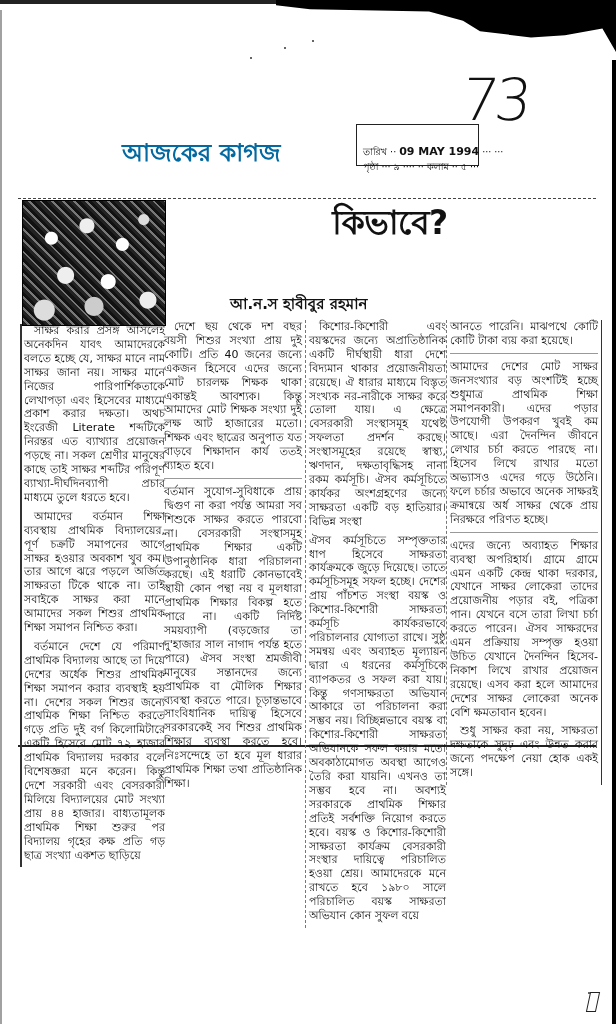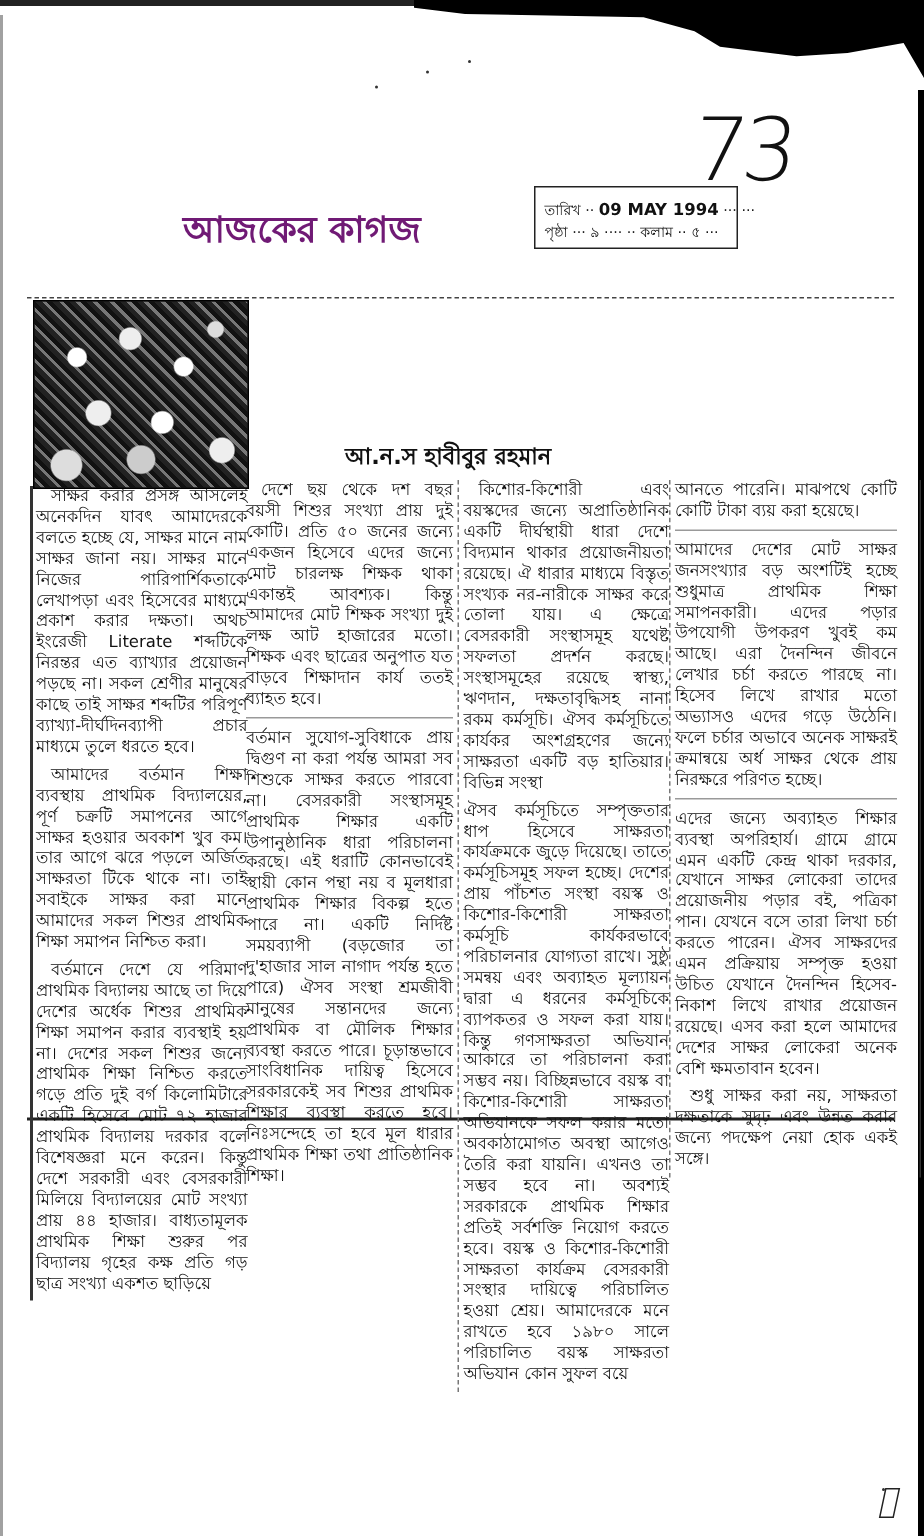--- a/index.html
+++ b/index.html
@@ -5,23 +5,23 @@
   html, body { margin:0; padding:0; }
   body { width:616px; height:1024px; background:#ffffff; position:relative; overflow:hidden;
          font-family:"DejaVu Sans", sans-serif; color:#111; }
   .top-blot { position:absolute; right:0; top:0; width:340px; height:52px; background:#000;
               clip-path:polygon(0 0,100% 0,100% 100%,96% 55%,85% 68%,75% 72%,60% 60%,55% 40%,45% 22%,10% 18%,0 10%); }
   .top-strip { position:absolute; left:0; top:0; width:616px; height:4px; background:#222; }
   .right-edge { position:absolute; right:0; top:60px; width:4px; height:964px; background:#000; }
   .left-edge { position:absolute; left:0; top:10px; width:2px; height:1014px; background:#444; opacity:.5; }
   .page-number { position:absolute; left:462px; top:66px; font-family:"DejaVu Sans", sans-serif;
                  font-size:58px; font-weight:300; letter-spacing:-4px; color:#111; transform:skewX(-6deg); }
-  .paper-name { position:absolute; left:122px; top:134px; font-size:24px; font-weight:bold; color:#701a75; }
-  .stamp { position:absolute; left:356px; top:124px; width:136px; height:42px; border:1.5px solid #222;
-           font-size:9.5px; padding:7px 6px; box-sizing:border-box; line-height:15px; }
+  .paper-name { position:absolute; left:122px; top:134px; font-size:24px; font-weight:bold; color:#0369a1; }
+  .stamp { position:absolute; left:356px; top:124px; width:123px; height:42px; border:1.5px solid #222;
+           font-size:9.5px; padding:19px 6px; box-sizing:border-box; line-height:15px; }
   .stamp .row { white-space:nowrap; }
   .stamp b { font-weight:bold; font-size:11px; }
   .clip-border { position:absolute; left:18px; top:198px; width:578px; height:546px;
                  border-top:1.5px dashed #444; border-bottom:2px solid #222; }
   .photo { position:absolute; left:22px; top:200px; width:142px; height:124px;
            background:
             radial-gradient(circle at 20% 30%, #fff 0 6px, transparent 7px),
             radial-gradient(circle at 45% 20%, #eee 0 7px, transparent 8px),
             radial-gradient(circle at 70% 35%, #fff 0 6px, transparent 7px),
             radial-gradient(circle at 85% 15%, #ddd 0 5px, transparent 6px),
@@ -34,21 +34,21 @@
             #333;
            border:1px solid #000; }
   .headline { position:absolute; left:175px; top:203px; width:430px; text-align:center;
               font-size:33px; font-weight:bold; line-height:40px; color:#111; letter-spacing:-0.5px; }
   .byline { position:absolute; left:230px; top:292px; font-size:15px; font-weight:bold; }
   .col { position:absolute; font-size:11px; line-height:13.9px; text-align:justify; color:#111; }
   .col p { margin:0 0 5px 0; text-indent:10px; }
   .col1 { left:20px; top:324px; width:141px; border-left:2px solid #333; padding-left:2px; }
   .col2 { left:164px; top:320px; width:138px; }
   .col3 { left:305px; top:320px; width:137px; border-left:1px dashed #777; padding-left:3px; }
-  .col4 { left:446px; top:320px; width:148px; border-left:1px dashed #777; padding-left:3px; border-right:1.5px solid #333; padding-right:15px; }
+  .col4 { left:446px; top:320px; width:148px; border-left:1px dashed #777; padding-left:3px; border-right:1.5px solid #333; padding-right:3px; }
   .rule { border-top:1px solid #999; margin:4px 0 6px; }
   .corner-mark { position:absolute; left:588px; top:992px; width:8px; height:18px; border:1.5px solid #222; transform:skewX(-12deg); }
   .speck { position:absolute; width:2px; height:2px; background:#333; border-radius:1px; }
 </style>
 </head>
 <body>
 
 <div class="top-strip"></div>
 <div class="top-blot"></div>
 <div class="right-edge"></div>
@@ -75,32 +75,33 @@
     <span>৫</span>
     <span> ···</span>
   </div>
 </div>
 
 <div class="clip-border"></div>
 
 <div class="photo"></div>
 
 <div class="headline">
+  <div>কিভাবে?</div>
 </div>
 
 <div class="byline">আ.ন.স হাবীবুর রহমান</div>
 
 <div class="col col1">
   <p>সাক্ষর করার প্রসঙ্গ আসলেই অনেকদিন যাবৎ আমাদেরকে বলতে হচ্ছে যে, সাক্ষর মানে নাম সাক্ষর জানা নয়। সাক্ষর মানে নিজের পারিপার্শিকতাকে লেখাপড়া এবং হিসেবের মাধ্যমে প্রকাশ করার দক্ষতা। অথচ ইংরেজী Literate শব্দটিকে নিরন্তর এত ব্যাখ্যার প্রয়োজন পড়ছে না। সকল শ্রেণীর মানুষের কাছে তাই সাক্ষর শব্দটির পরিপূর্ণ ব্যাখ্যা-দীর্ঘদিনব্যাপী প্রচার মাধ্যমে তুলে ধরতে হবে।</p>
   <p>আমাদের বর্তমান শিক্ষা ব্যবস্থায় প্রাথমিক বিদ্যালয়ের, পূর্ণ চক্রটি সমাপনের আগে সাক্ষর হওয়ার অবকাশ খুব কম। তার আগে ঝরে পড়লে অর্জিত সাক্ষরতা টিকে থাকে না। তাই সবাইকে সাক্ষর করা মানে আমাদের সকল শিশুর প্রাথমিক শিক্ষা সমাপন নিশ্চিত করা।</p>
   <p>বর্তমানে দেশে যে পরিমাণ প্রাথমিক বিদ্যালয় আছে তা দিয়ে দেশের অর্ধেক শিশুর প্রাথমিক শিক্ষা সমাপন করার ব্যবস্থাই হয় না। দেশের সকল শিশুর জন্যে প্রাথমিক শিক্ষা নিশ্চিত করতে গড়ে প্রতি দুই বর্গ কিলোমিটারে একটি হিসেবে মোট ৭২ হাজার প্রাথমিক বিদ্যালয় দরকার বলে বিশেষজ্ঞরা মনে করেন। কিন্তু দেশে সরকারী এবং বেসরকারী মিলিয়ে বিদ্যালয়ের মোট সংখ্যা প্রায় ৪৪ হাজার। বাধ্যতামূলক প্রাথমিক শিক্ষা শুরুর পর বিদ্যালয় গৃহের কক্ষ প্রতি গড় ছাত্র সংখ্যা একশত ছাড়িয়ে</p>
 </div>
 
 <div class="col col2">
-  <p>দেশে ছয় থেকে দশ বছর বয়সী শিশুর সংখ্যা প্রায় দুই কোটি। প্রতি ৫০ জনের জন্যে একজন হিসেবে এদের জন্যে মোট চারলক্ষ শিক্ষক থাকা একান্তই আবশ্যক। কিন্তু আমাদের মোট শিক্ষক সংখ্যা দুই লক্ষ আট হাজারের মতো। শিক্ষক এবং ছাত্রের অনুপাত যত বাড়বে শিক্ষাদান কার্য ততই ব্যাহত হবে।</p>
+  <p>দেশে ছয় থেকে দশ বছর বয়সী শিশুর সংখ্যা প্রায় দুই কোটি। প্রতি 40 জনের জন্যে একজন হিসেবে এদের জন্যে মোট চারলক্ষ শিক্ষক থাকা একান্তই আবশ্যক। কিন্তু আমাদের মোট শিক্ষক সংখ্যা দুই লক্ষ আট হাজারের মতো। শিক্ষক এবং ছাত্রের অনুপাত যত বাড়বে শিক্ষাদান কার্য ততই ব্যাহত হবে।</p>
   <div class="rule"></div>
   <p style="text-indent:0">বর্তমান সুযোগ-সুবিধাকে প্রায় দ্বিগুণ না করা পর্যন্ত আমরা সব শিশুকে সাক্ষর করতে পারবো না। বেসরকারী সংস্থাসমূহ প্রাথমিক শিক্ষার একটি উপানুষ্ঠানিক ধারা পরিচালনা করছে। এই ধরাটি কোনভাবেই স্থায়ী কোন পন্থা নয় ব মূলধারা প্রাথমিক শিক্ষার বিকল্প হতে পারে না। একটি নির্দিষ্ট সময়ব্যাপী (বড়জোর তা দু'হাজার সাল নাগাদ পর্যন্ত হতে পারে) ঐসব সংস্থা শ্রমজীবী মানুষের সন্তানদের জন্যে প্রাথমিক বা মৌলিক শিক্ষার ব্যবস্থা করতে পারে। চূড়ান্তভাবে সাংবিধানিক দায়িত্ব হিসেবে সরকারকেই সব শিশুর প্রাথমিক শিক্ষার ব্যবস্থা করতে হবে। নিঃসন্দেহে তা হবে মূল ধারার প্রাথমিক শিক্ষা তথা প্রাতিষ্ঠানিক শিক্ষা।</p>
 </div>
 
 <div class="col col3">
   <p>কিশোর-কিশোরী এবং বয়স্কদের জন্যে অপ্রাতিষ্ঠানিক একটি দীর্ঘস্থায়ী ধারা দেশে বিদ্যমান থাকার প্রয়োজনীয়তা রয়েছে। ঐ ধারার মাধ্যমে বিস্তৃত সংখ্যক নর-নারীকে সাক্ষর করে তোলা যায়। এ ক্ষেত্রে বেসরকারী সংস্থাসমূহ যথেষ্ট সফলতা প্রদর্শন করছে। সংস্থাসমূহের রয়েছে স্বাস্থ্য, ঋণদান, দক্ষতাবৃদ্ধিসহ নানা রকম কর্মসূচি। ঐসব কর্মসূচিতে কার্যকর অংশগ্রহণের জন্যে সাক্ষরতা একটি বড় হাতিয়ার। বিভিন্ন সংস্থা</p>
   <p style="text-indent:0">ঐসব কর্মসূচিতে সম্পৃক্ততার ধাপ হিসেবে সাক্ষরতা কার্যক্রমকে জুড়ে দিয়েছে। তাতে কর্মসূচিসমূহ সফল হচ্ছে। দেশের প্রায় পাঁচশত সংস্থা বয়স্ক ও কিশোর-কিশোরী সাক্ষরতা কর্মসূচি কার্যকরভাবে পরিচালনার যোগ্যতা রাখে। সুষ্ঠু সমন্বয় এবং অব্যাহত মূল্যায়ন দ্বারা এ ধরনের কর্মসূচিকে ব্যাপকতর ও সফল করা যায়। কিন্তু গণসাক্ষরতা অভিযান আকারে তা পরিচালনা করা সম্ভব নয়। বিচ্ছিন্নভাবে বয়স্ক বা কিশোর-কিশোরী সাক্ষরতা অভিযানকে সফল করার মতো অবকাঠামোগত অবস্থা আগেও তৈরি করা যায়নি। এখনও তা সম্ভব হবে না। অবশ্যই সরকারকে প্রাথমিক শিক্ষার প্রতিই সর্বশক্তি নিয়োগ করতে হবে। বয়স্ক ও কিশোর-কিশোরী সাক্ষরতা কার্যক্রম বেসরকারী সংস্থার দায়িত্বে পরিচালিত হওয়া শ্রেয়। আমাদেরকে মনে রাখতে হবে ১৯৮০ সালে পরিচালিত বয়স্ক সাক্ষরতা অভিযান কোন সুফল বয়ে</p>
 </div>
 
 <div class="col col4">

